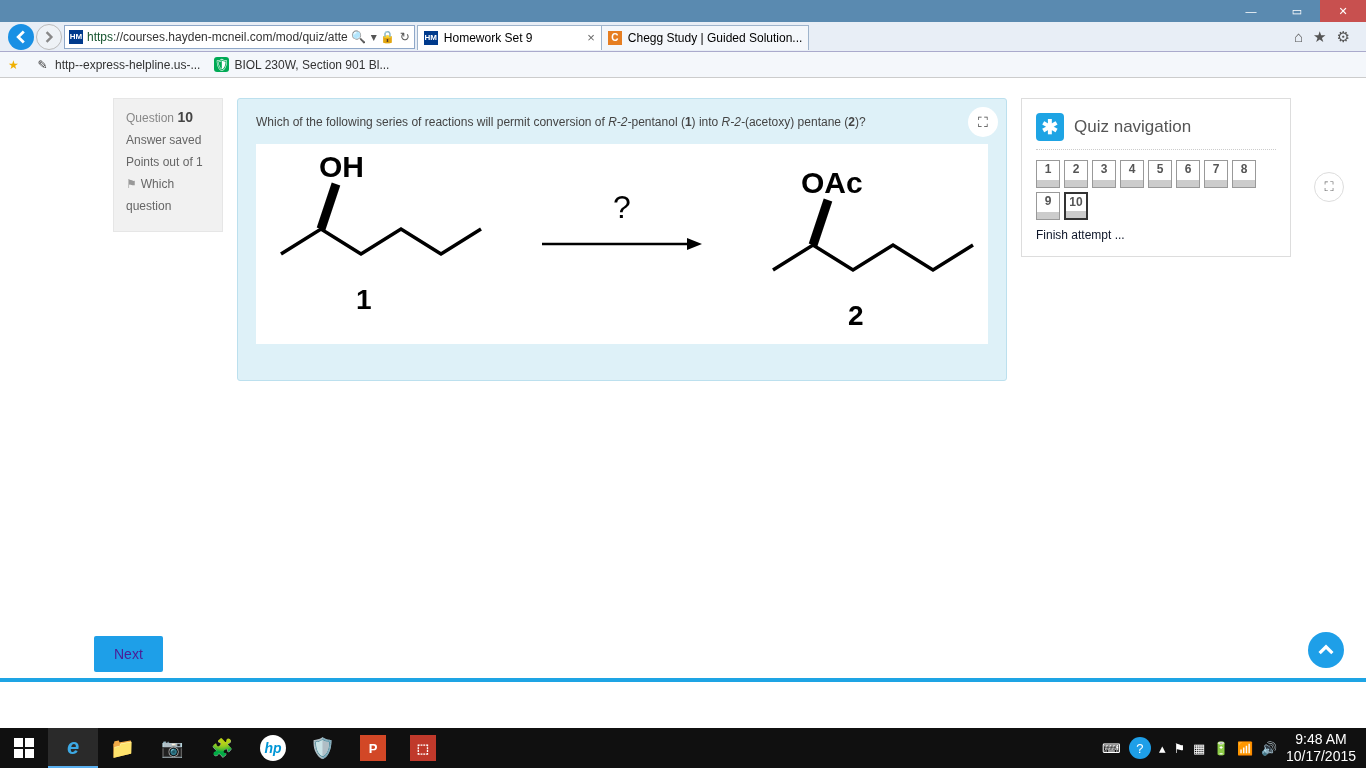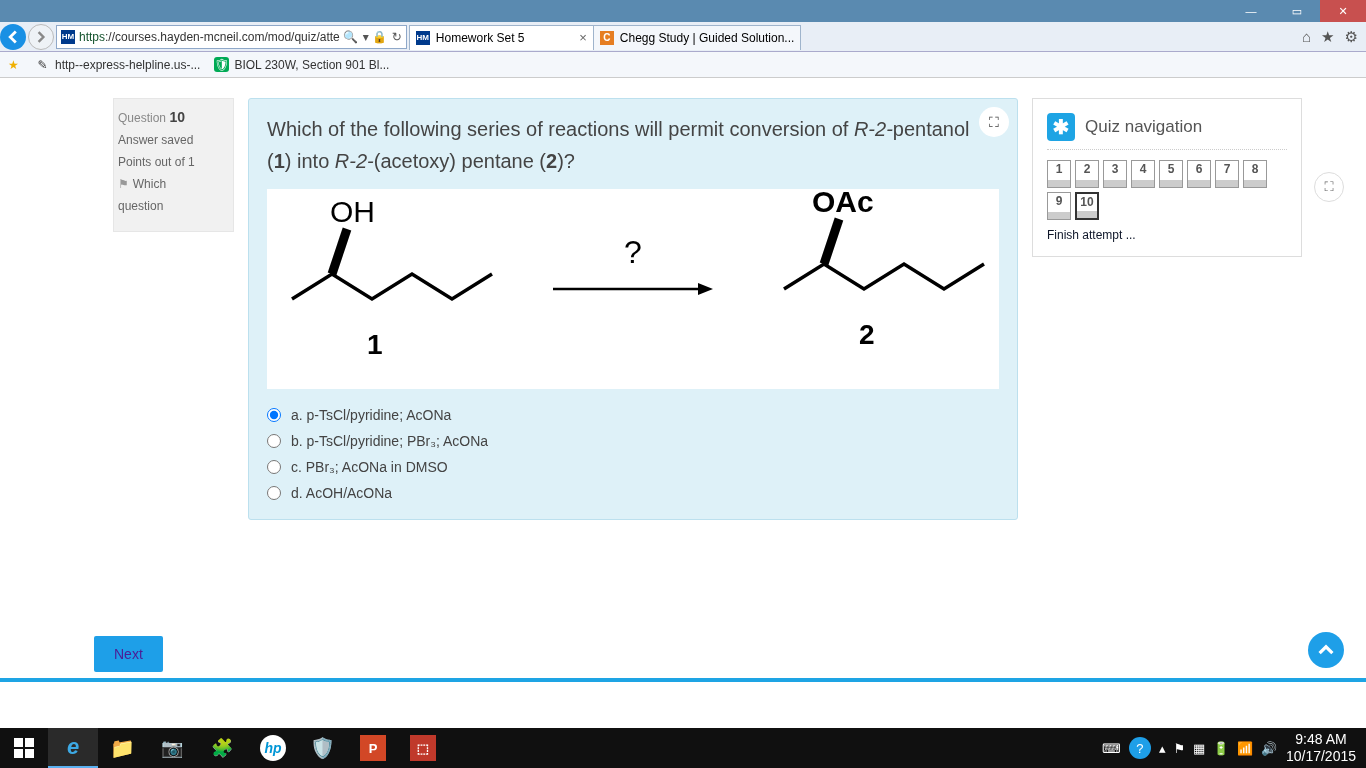--- a/index.html
+++ b/index.html
@@ -4,21 +4,21 @@
 <style>
 * { margin: 0; padding: 0; box-sizing: border-box; font-family: "Segoe UI", Arial, sans-serif; }
 body { background: #5a8ab0; width: 1366px; height: 768px; overflow: hidden; position: relative; }
 
 
 .titlebar { height: 22px; background: #5a8ab0; display: flex; justify-content: flex-end; align-items: center; }
 .titlebar-btn { width: 46px; height: 22px; display:flex; align-items:center; justify-content:center; color:#fff; font-size:11px; }
 .titlebar-close { background: #c8504f; }
 
 
-.ie-toolbar { height: 30px; background: #e8eef6; display:flex; align-items:center; padding:0 0; gap:2px; border-bottom:1px solid #aac; }
+.ie-toolbar { height: 30px; background: #e8eef6; display:flex; align-items:center; padding:0 8px; gap:2px; border-bottom:1px solid #aac; }
 .nav-btn { width:26px; height:26px; border-radius:50%; display:flex; align-items:center; justify-content:center; }
 .nav-back { background:#1990e4; color:#fff; }
 .nav-fwd { border:1px solid #bbb; color:#888; background:#eef2f6; }
 .addr-box { flex:0 0 340px; height:24px; border:1px solid #8fa8c9; background:#fff; display:flex; align-items:center; padding:0 4px; font-size:12px; color:#333; gap:4px; position:relative;}
 .addr-favicon { width:14px; height:14px; background:#003a8c; color:#fff; font-size:8px; display:flex;align-items:center;justify-content:center; font-weight:bold;}
 .addr-url { white-space:nowrap; overflow:hidden; flex:1; }
 .addr-url .secure { color:#14532d; }
 .addr-tools { display:flex; gap:4px; align-items:center; color:#555; font-size:12px;}
 .tab-strip { display:flex; height:26px; align-items:flex-end;}
 .tab { height:25px; min-width:185px; border:1px solid #9fb4cc; border-bottom:none; background:#f4f7fb; display:flex; align-items:center; padding:0 6px; font-size:12px; gap:6px; margin-right:-1px;}
@@ -28,29 +28,29 @@
 .ie-right { margin-left:auto; display:flex; gap:10px; color:#555; font-size:15px; padding-right:8px;}
 
 .fav-bar { height:26px; background:#f4f7fb; border-bottom:1px solid #ccc; display:flex; align-items:center; padding:0 6px; gap:14px; font-size:12px;}
 .fav-item { display:flex; align-items:center; gap:5px; color:#333; }
 .fav-icon { width:15px; height:15px; display:flex;align-items:center;justify-content:center; font-size:12px;}
 
 
 .page { position:absolute; top:78px; left:0; right:0; bottom:40px; background:#fff; overflow:hidden;}
 .page-inner { max-width:1280px; margin:0 auto; padding:20px 20px 0 70px; display:flex; gap:14px;}
 
-.question-col { width:121px; background:#f1f1f1; border:1px solid #e6e6e6; padding:10px 4px; font-size:12px; color:#666; height:fit-content; }
+.question-col { width:110px; background:#f1f1f1; border:1px solid #e6e6e6; padding:10px 12px; font-size:12px; color:#666; height:fit-content; }
 .question-col .qnum { color:#888; }
 .question-col .qnum b { color:#444; font-size:14px;}
 .question-col div { margin-bottom:8px; }
 .flag-link { color:#666; display:flex; gap:4px; align-items:center;}
 .flag-link span:first-child { font-size:12px; color:#999; }
 
 .question-body { flex:1; max-width:770px; background:#def1f8; border:1px solid #bce0ee; border-radius:3px; padding:14px 18px 18px; position:relative;}
-.q-text { font-size:20px; color:#444; line-height:1.6; }
+.q-text { font-size:12px; color:#444; line-height:1.6; }
 .q-text i { font-style:italic; }
 .fullscreen-icon { position:absolute; top:8px; right:8px; width:30px; height:30px; background:#fff; border-radius:50%; display:flex;align-items:center;justify-content:center; color:#444; font-size:14px;}
 
 .chem-img { background:#fff; margin:12px 0 18px; height:200px; position:relative; }
 .mol { position:absolute; }
 .mol svg { overflow:visible; }
 .mol-label { font-family: "Arial Black", Arial; font-weight:900; font-size:28px; position:absolute;}
 .arrow-q { position:absolute; left:50%; top:45px; transform:translateX(-50%); font-size:32px; font-family:Arial; }
 
 .select-one { font-size:14px; color:#444; margin-bottom:8px; }
@@ -110,21 +110,21 @@
     <span class="addr-tools">
       <span>🔍</span>
       <span>▾</span>
       <span>🔒</span>
       <span>↻</span>
     </span>
   </div>
   <div class="tab-strip">
     <div class="tab active">
       <span class="tab-favicon addr-favicon">HM</span>
-      <span>Homework Set 5</span>
+      <span>Homework Set 9</span>
       <span class="tab-close">×</span>
     </div>
     <div class="tab">
       <span class="tab-favicon" style="background:#e67e22;color:#fff;font-size:10px;display:flex;align-items:center;justify-content:center;font-weight:bold;">C</span>
       <span>Chegg Study | Guided Solution...</span>
     </div>
   </div>
   <div class="ie-right">
     <span>⌂</span>
     <span>★</span>
@@ -162,62 +162,44 @@
 
     <div class="question-body">
       <div class="fullscreen-icon">⛶</div>
       <div class="q-text">
         <span>Which of the following series of reactions will permit conversion of </span><i>R-2-</i><span>pentanol (</span><b>1</b><span>) into </span><i>R-2-</i><span>(acetoxy) pentane (</span><b>2</b><span>)?</span>
       </div>
 
       <div class="chem-img">
 
         <div class="mol" style="left:15px; top:10px;">
-          <div style="font-family:Arial;font-weight:normal;font-size:30px; position:absolute; left:48px; top:-4px;">OH</div>
+          <div style="font-family:Arial;font-weight:bold;font-size:30px; position:absolute; left:48px; top:-4px;">OH</div>
           <svg width="210" height="120">
             <polyline points="10,100 50,75 90,100 130,75 170,100 210,75" stroke="#000" stroke-width="3.5" fill="none"></polyline>
             <line x1="50" y1="75" x2="65" y2="30" stroke="#000" stroke-width="9"></line>
           </svg>
           <div class="mol-label" style="left:85px; top:130px;">1</div>
         </div>
 
         <div class="arrow-q">?</div>
         <svg style="position:absolute; left:50%; top:90px; transform:translateX(-50%);" width="160" height="20">
           <line x1="0" y1="10" x2="145" y2="10" stroke="#000" stroke-width="2.5"></line>
           <polygon points="145,4 160,10 145,16" fill="#000"></polygon>
         </svg>
 
-        <div class="mol" style="right:15px; top:0;">
+        <div class="mol" style="right:15px; top:26px;">
           <div style="font-family:Arial;font-weight:bold;font-size:30px; position:absolute; left:38px; top:-4px;">OAc</div>
           <svg width="210" height="120">
             <polyline points="10,100 50,75 90,100 130,75 170,100 210,75" stroke="#000" stroke-width="3.5" fill="none"></polyline>
             <line x1="50" y1="75" x2="65" y2="30" stroke="#000" stroke-width="9"></line>
           </svg>
           <div class="mol-label" style="left:85px; top:130px;">2</div>
         </div>
       </div>
 
-      <div class="options">
-        <label class="option">
-          <input type="radio" name="ans" checked="" style="">
-          <span>a. p-TsCl/pyridine; AcONa</span>
-        </label>
-        <label class="option">
-          <input type="radio" name="ans" style="">
-          <span>b. p-TsCl/pyridine; PBr₃; AcONa</span>
-        </label>
-        <label class="option">
-          <input type="radio" name="ans" style="">
-          <span>c. PBr₃; AcONa in DMSO</span>
-        </label>
-        <label class="option">
-          <input type="radio" name="ans" style="">
-          <span>d. AcOH/AcONa</span>
-        </label>
-      </div>
     </div>
 
     <div class="nav-panel">
       <div class="nav-panel-header">
         <div class="nav-icon">✱</div>
         <div class="nav-title">Quiz navigation</div>
       </div>
       <div class="qnav-grid" id="qnav-grid">
           <div class="qnav-box">1</div>
           <div class="qnav-box">2</div>

